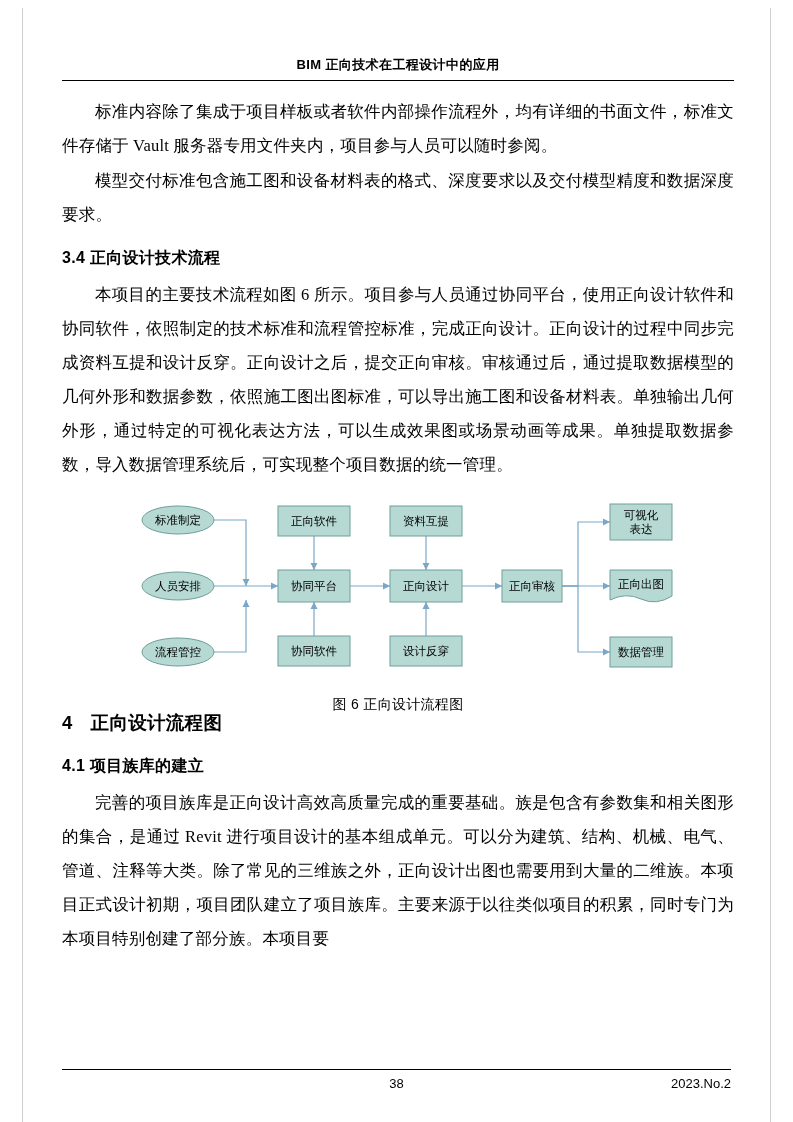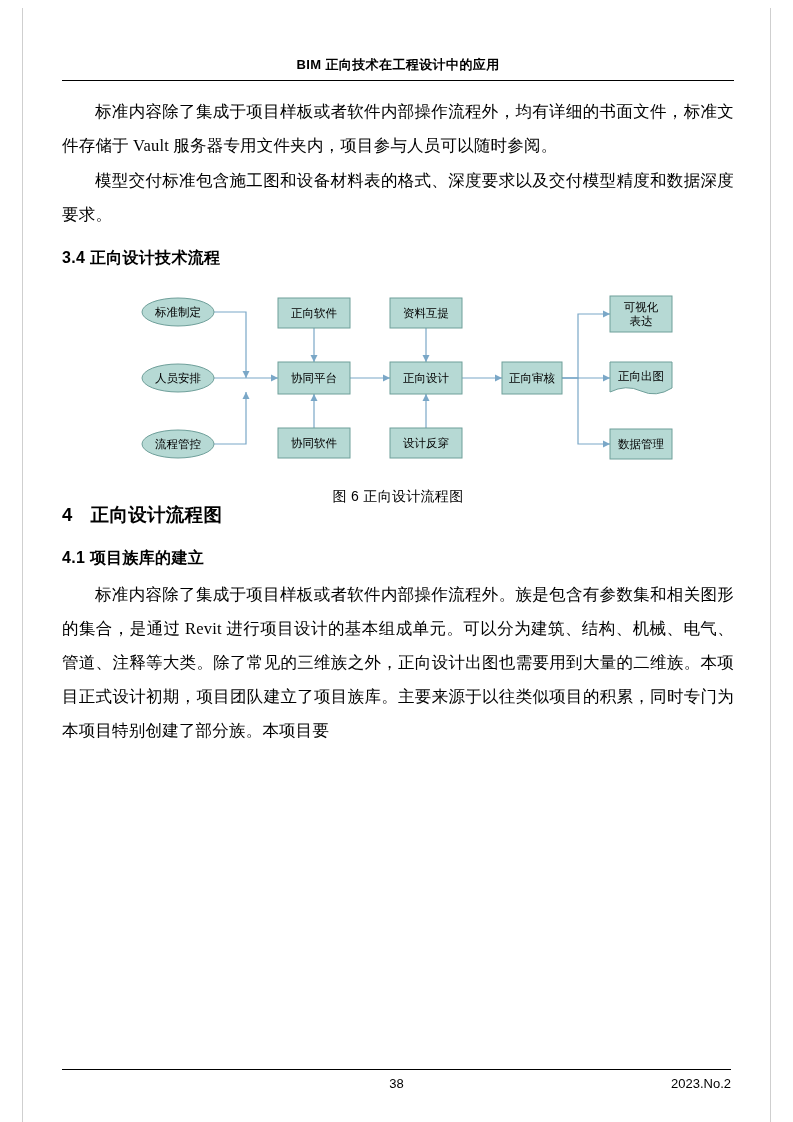--- a/index.html
+++ b/index.html
@@ -140,20 +140,21 @@
   <div class="content">
 
     <div class="header">BIM 正向技术在工程设计中的应用</div>
     <div class="header-rule"></div>
 
     <p class="body-text">标准内容除了集成于项目样板或者软件内部操作流程外，均有详细的书面文件，标准文件存储于 Vault 服务器专用文件夹内，项目参与人员可以随时参阅。</p>
     <p class="body-text">模型交付标准包含施工图和设备材料表的格式、深度要求以及交付模型精度和数据深度要求。</p>
 
     <h2 class="section-title">3.4 正向设计技术流程</h2>
 
+    <p class="body-text">本项目的主要技术流程如图 6 所示。项目参与人员通过协同平台，使用正向设计软件和协同软件，依照制定的技术标准和流程管控标准，完成正向设计。正向设计的过程中同步完成资料互提和设计反穿。正向设计之后，提交正向审核。审核通过后，通过提取数据模型的几何外形和数据参数，依照施工图出图标准，可以导出施工图和设备材料表。单独输出几何外形，通过特定的可视化表达方法，可以生成效果图或场景动画等成果。单独提取数据参数，导入数据管理系统后，可实现整个项目数据的统一管理。</p>
 
     <div class="figure">
       <svg class="flow" width="560" height="190" viewBox="0 0 560 190">
         <defs>
           <marker id="arrow" markerWidth="7" markerHeight="7" refX="6" refY="3" orient="auto">
             <path d="M0,0 L6,3 L0,6 z" fill="#7aa7c7"></path>
           </marker>
         </defs>
 
         <g stroke="#7aa7c7" stroke-width="1.2" fill="none" marker-end="url(#arrow)">
@@ -251,21 +252,21 @@
       </svg>
       <div class="figure-caption">图 6 正向设计流程图</div>
     </div>
 
     <h1 class="chapter-title">
       <span class="num">4</span><span>正向设计流程图</span>
     </h1>
 
     <h2 class="section-title">4.1 项目族库的建立</h2>
 
-    <p class="body-text">标准内容除了集成于项目样板或者软件内部操作流程外。族是包含有参数集和相关图形的集合，是通过 Revit 进行项目设计的基本组成单元。可以分为建筑、结构、机械、电气、管道、注释等大类。除了常见的三维族之外，正向设计出图也需要用到大量的二维族。本项目正式设计初期，项目团队建立了项目族库。主要来源于以往类似项目的积累，同时专门为本项目特别创建了部分族。本项目要</p>
+    <p class="body-text">完善的项目族库是正向设计高效高质量完成的重要基础。族是包含有参数集和相关图形的集合，是通过 Revit 进行项目设计的基本组成单元。可以分为建筑、结构、机械、电气、管道、注释等大类。除了常见的三维族之外，正向设计出图也需要用到大量的二维族。本项目正式设计初期，项目团队建立了项目族库。主要来源于以往类似项目的积累，同时专门为本项目特别创建了部分族。本项目要</p>
 
   </div>
 
   <div class="footer">
     <div class="footer-rule"></div>
     <div class="footer-row">
       <span class="footer-page">38</span>
       <span class="footer-issue">2023.No.2</span>
     </div>
   </div>

